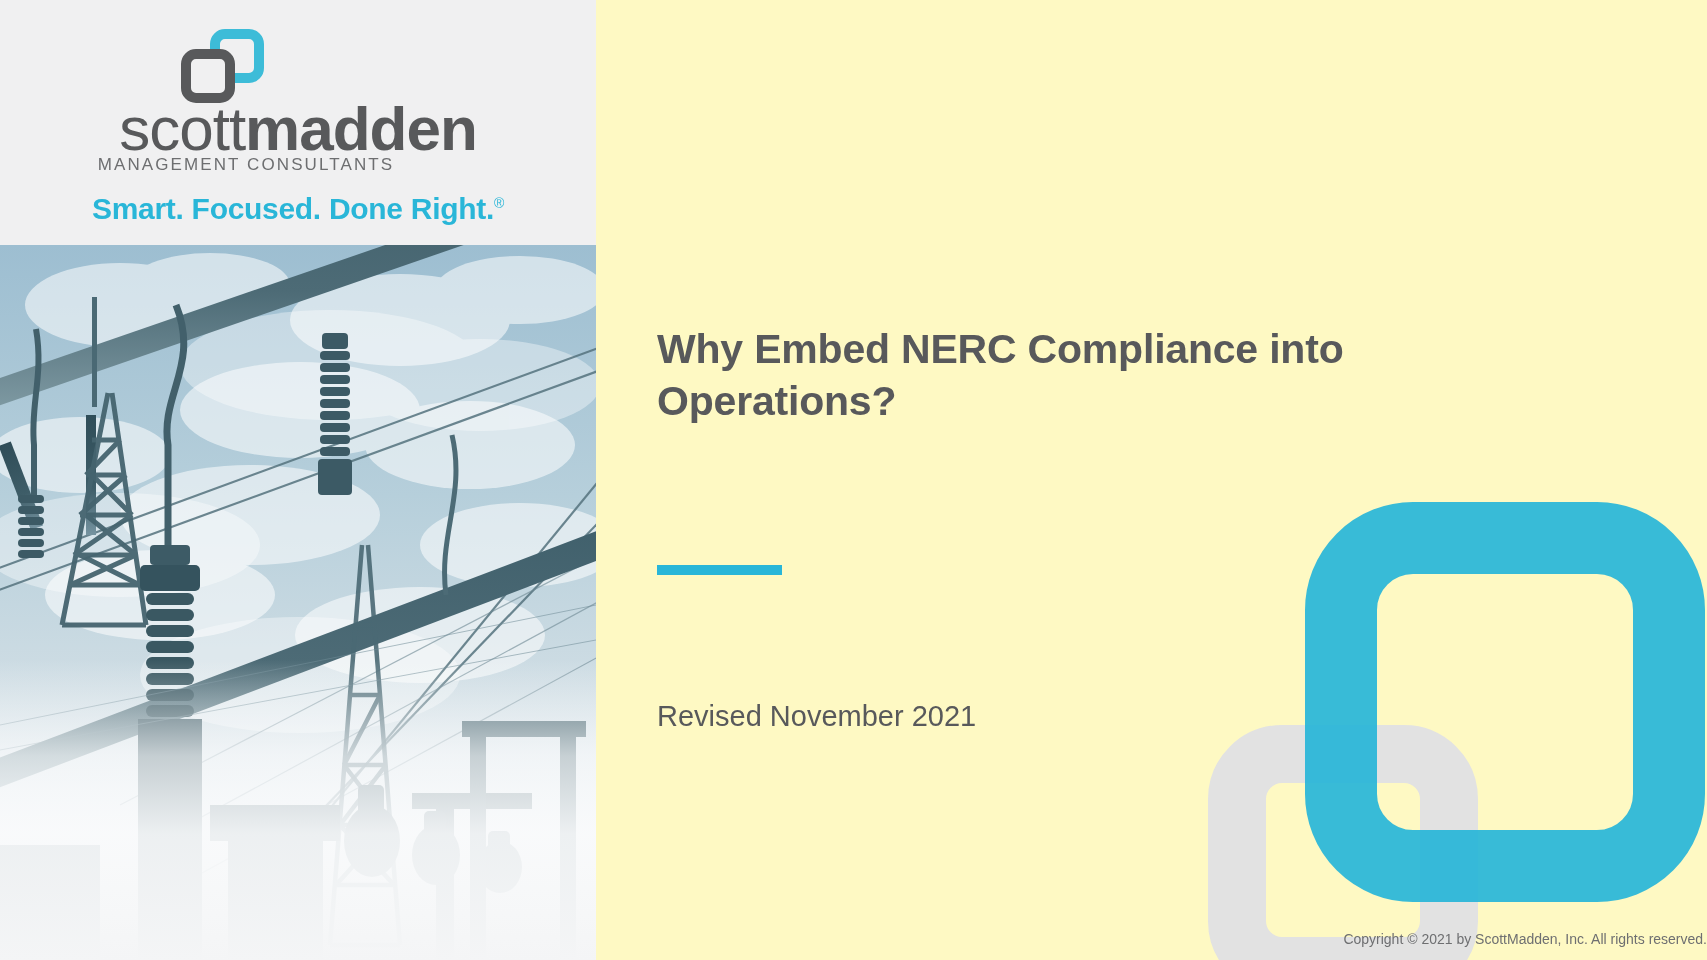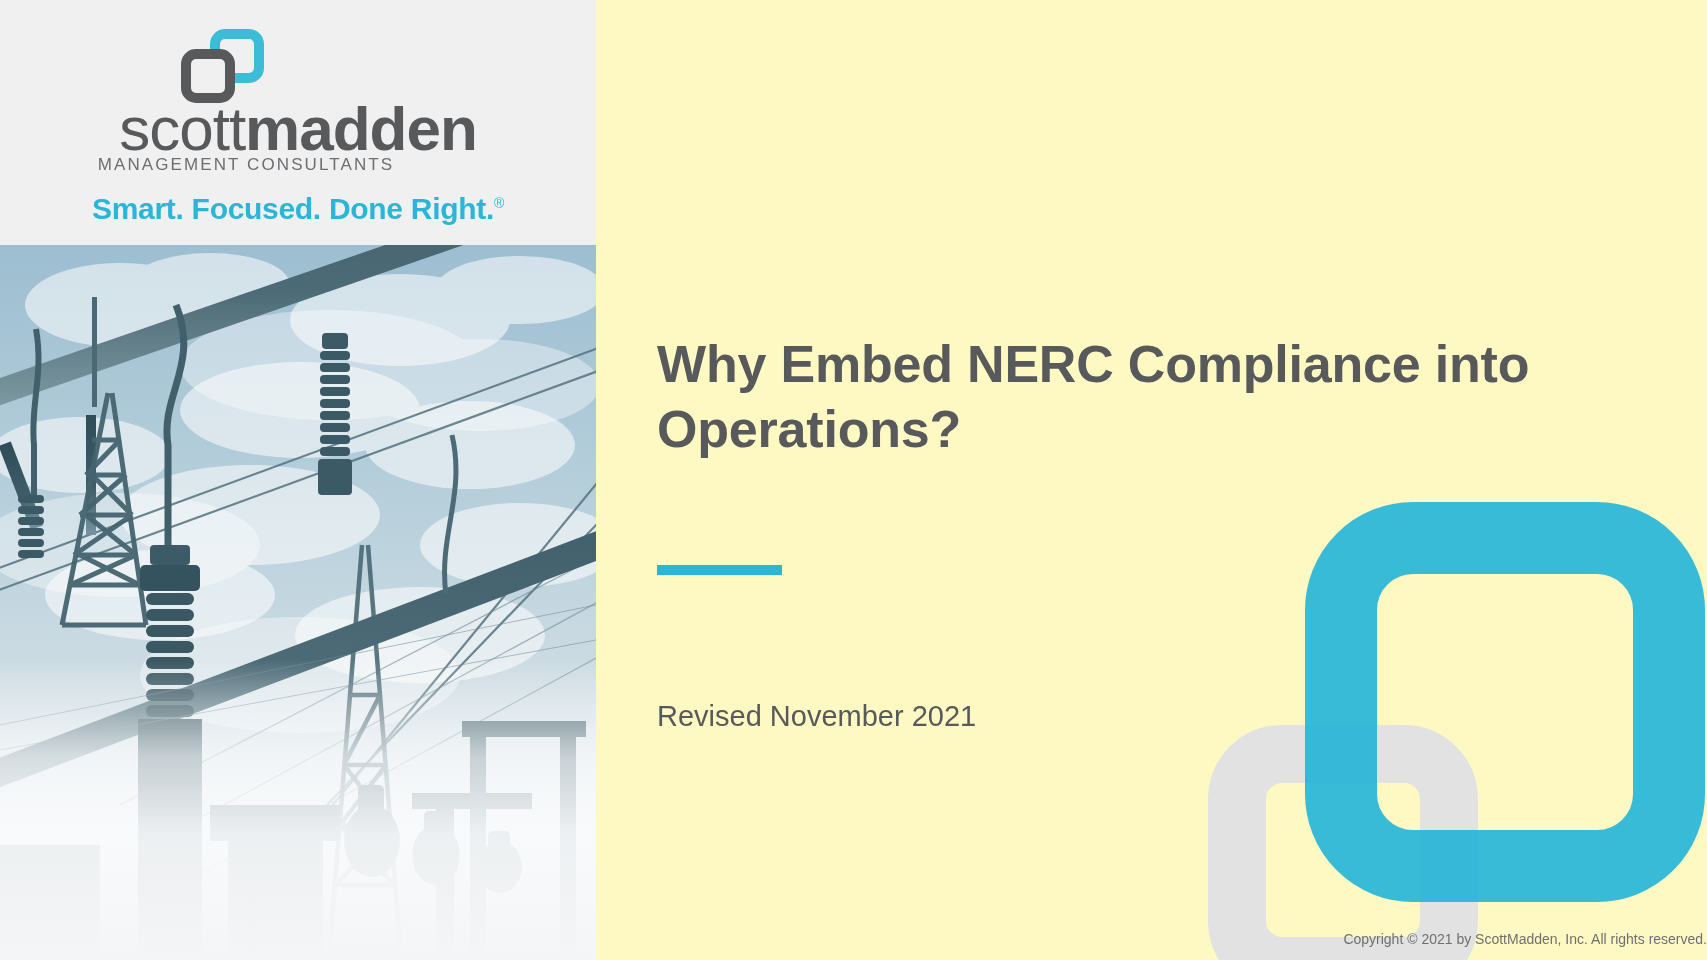--- a/index.html
+++ b/index.html
@@ -140,21 +140,21 @@
     background: linear-gradient(180deg, rgba(252,253,253,0) 0%, rgba(250,251,252,0.72) 32%, rgba(250,251,252,0.93) 58%, #f4f5f6 100%);
     z-index: 4;
   }
 
   
   .title {
     position: absolute;
     left: 657px;
     top: 297px;
     width: 910px;
-    font-size: 52px;
+    font-size: 41px;
     line-height: 1.26;
     font-weight: 700;
     color: #58595b;
     letter-spacing: -0.2px;
   }
 
   .accent-rule {
     position: absolute;
     left: 657px;
     top: 565px;

